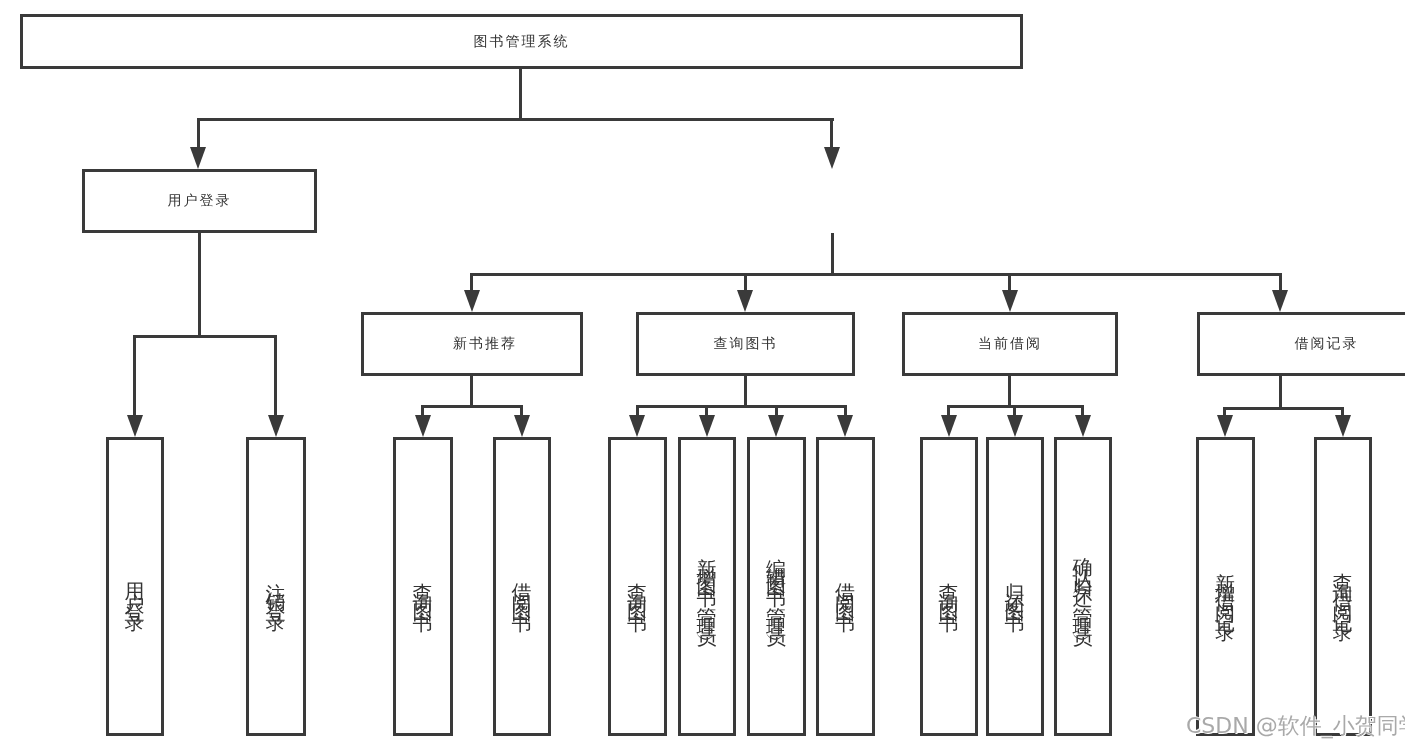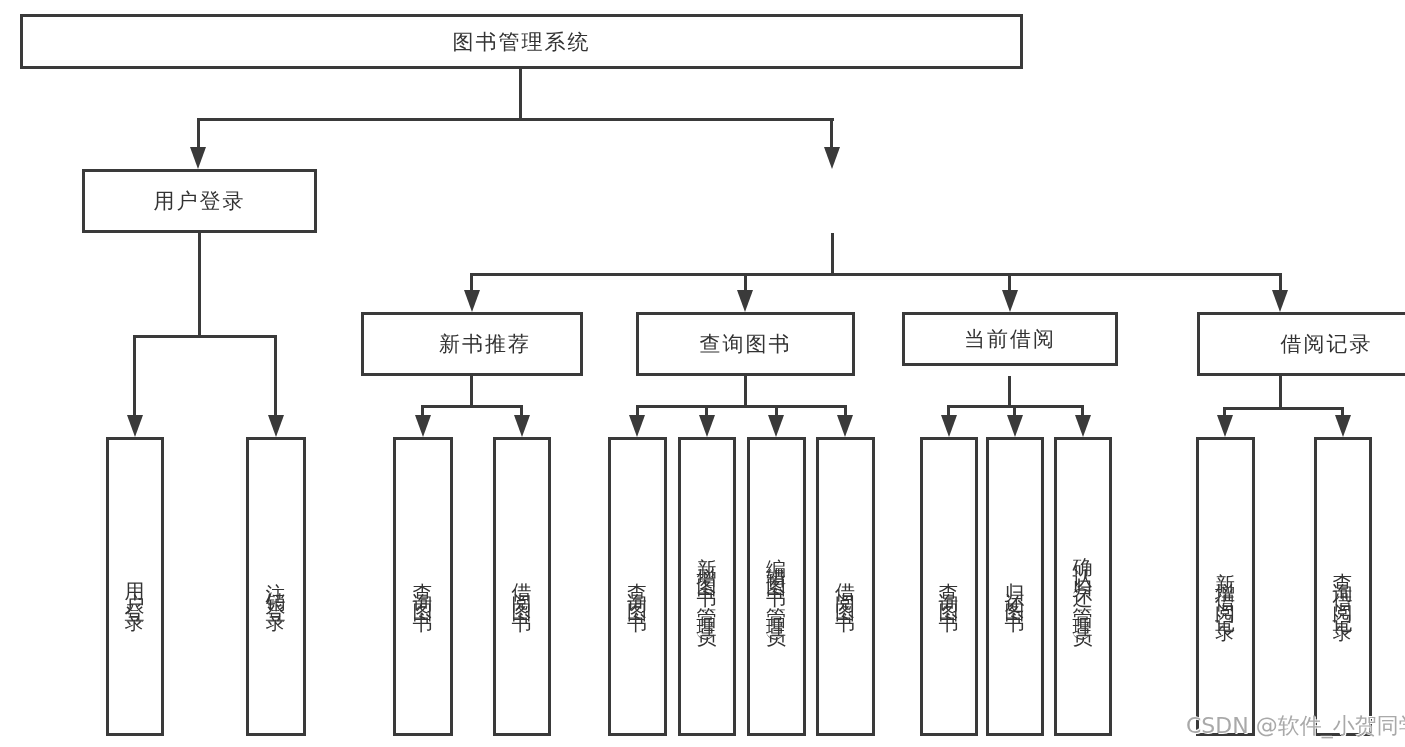--- a/index.html
+++ b/index.html
@@ -16,21 +16,21 @@
     position: absolute;
     border: 3px solid #3a3a3a;
     background: #ffffff;
     color: #333333;
     display: flex;
     align-items: center;
     justify-content: center;
     z-index: 2;
   }
   .hbox {
-    font-size: 21px;
+    font-size: 14px;
     letter-spacing: 2px;
     white-space: nowrap;
   }
   .vbox {
     writing-mode: vertical-rl;
     text-orientation: mixed;
     font-size: 20px;
     letter-spacing: 10px;
     line-height: 1;
   }
@@ -59,21 +59,21 @@
 <body>
 
 <div id="canvas">
 
   <div class="box hbox" style="left:20px; top:14px; width:1003px; height:55px;">图书管理系统</div>
 
   <div class="box hbox" style="left:82px; top:169px; width:235px; height:64px;">用户登录</div>
 
   <div class="box hbox" style="left:361px; top:312px; width:222px; height:64px;padding-left:26px;">新书推荐</div>
   <div class="box hbox" style="left:636px; top:312px; width:219px; height:64px;">查询图书</div>
-  <div class="box hbox" style="left:902px; top:312px; width:216px; height:54px;font-family:Liberation Serif, serif;">当前借阅</div>
+  <div class="box hbox" style="left:902px; top:312px; width:216px; height:64px;font-family:Liberation Serif, serif;">当前借阅</div>
   <div class="box hbox" style="left:1197px; top:312px; width:259px; height:64px;">借阅记录</div>
 
   <div class="box vbox" style="left:106px; top:437px; width:58px; height:299px;">用户登录</div>
   <div class="box vbox" style="left:246px; top:437px; width:60px; height:299px;">注销登录</div>
 
   <div class="box vbox" style="left:393px; top:437px; width:60px; height:299px;">查询图书</div>
   <div class="box vbox" style="left:493px; top:437px; width:58px; height:299px;">借阅图书</div>
 
   <div class="box vbox" style="left:608px; top:437px; width:59px; height:299px;">查询图书</div>
   <div class="box vbox" style="left:678px; top:437px; width:58px; height:299px;">新增图书（管理员）</div>

